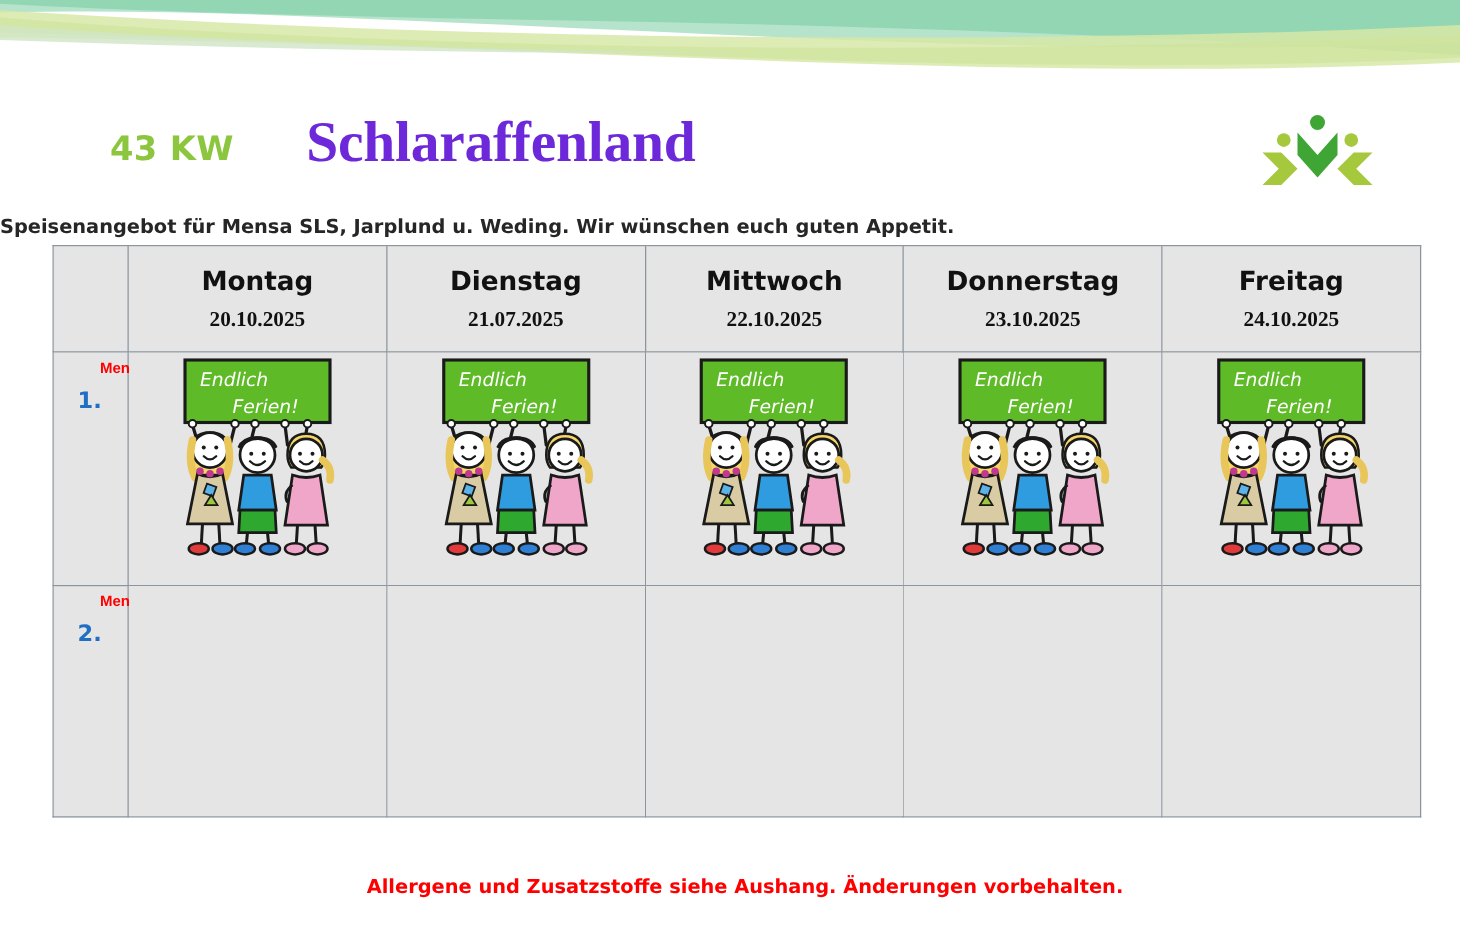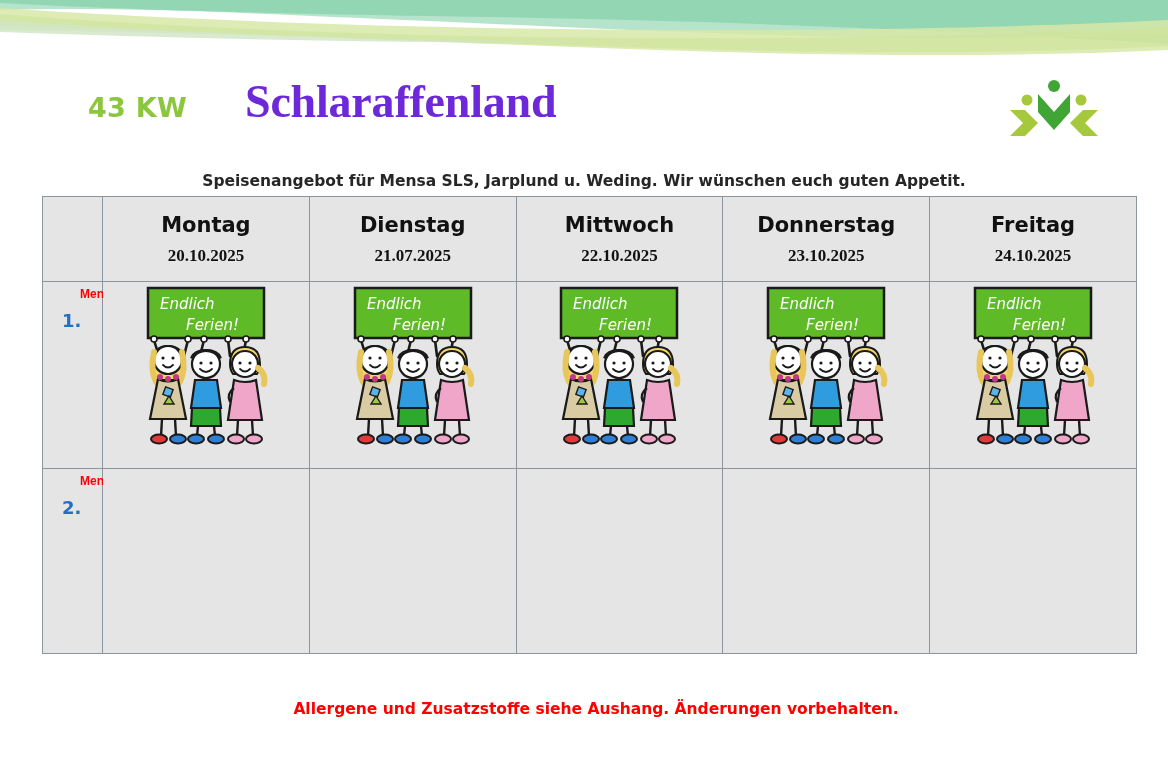--- a/index.html
+++ b/index.html
@@ -9,21 +9,21 @@
     font-family:"DejaVu Sans", sans-serif;
     overflow:hidden;
     position:relative;
   }
   
   .wave-band{position:absolute;top:0;left:0;width:1168px;height:62px;overflow:hidden;}
   .wave-band svg{display:block;}
 
   
   .header-row{
-    position:absolute;top:80px;left:0;width:1008px;height:60px;
+    position:absolute;top:92px;left:0;width:1008px;height:60px;
   }
   .kw-badge{
     position:absolute;left:88px;top:12px;
     font-size:27px;font-weight:bold;color:#8cc63e;
     letter-spacing:0.3px;
     font-family:"DejaVu Sans", sans-serif;
   }
   .title-main{
     position:absolute;left:245px;top:-5px;
     font-size:46px;font-weight:bold;color:#6d28d9;
@@ -33,21 +33,21 @@
   .title-sub{
     position:absolute;left:622px;top:13px;
     font-size:27px;font-weight:bold;color:#3b3b3b;
     font-family:"DejaVu Sans", sans-serif;
   }
   .logo{
     position:absolute;left:1008px;top:-2px;width:92px;height:62px;
   }
   .subtitle{
     position:absolute;top:172px;left:0;width:1168px;
-    text-align:center;
+    text-align:left;
     font-size:15.5px;font-weight:bold;color:#262626;
     font-family:"DejaVu Sans", sans-serif;
   }
 
   
   .menu-table{
     position:absolute;left:42px;top:196px;
     width:1094px;
     border-collapse:collapse;
     table-layout:fixed;

